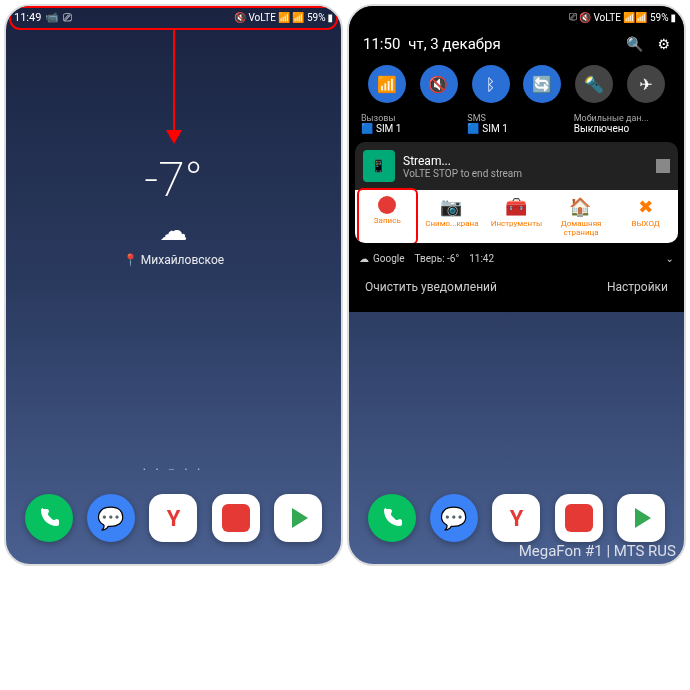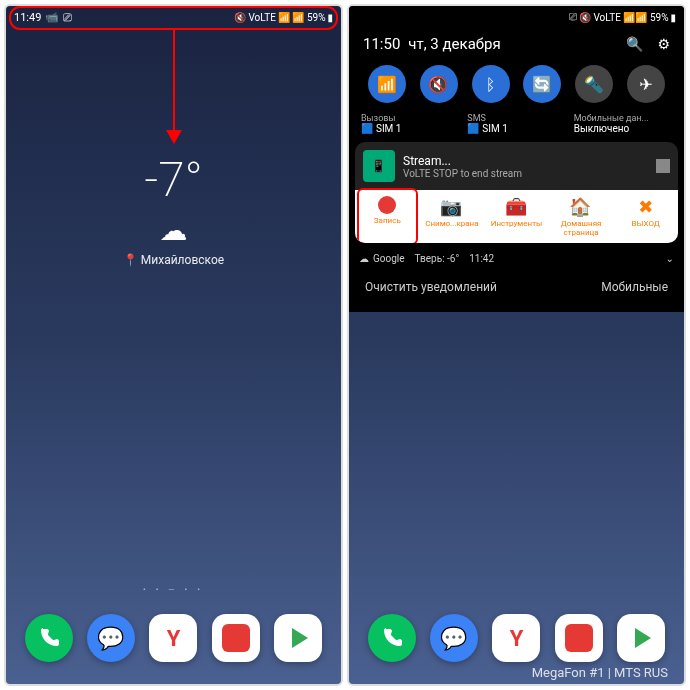--- a/index.html
+++ b/index.html
@@ -1,17 +1,17 @@
 <!DOCTYPE html>
 <html><head>
 <meta charset="utf-8">
 <style>
 *{margin:0;padding:0;box-sizing:border-box;font-family:Roboto,Arial,sans-serif}
 body{width:690px;height:690px;background:#fff;display:flex;gap:4px;padding:4px}
-.phone{flex:1;height:682px;background:linear-gradient(180deg,#1a2340 0%,#2a3a5f 50%,#4a6090 100%);border-radius:6px;position:relative;overflow:hidden;border:2px solid #ddd}
+.phone{flex:1;height:562px;background:linear-gradient(180deg,#1a2340 0%,#2a3a5f 50%,#4a6090 100%);border-radius:26px;position:relative;overflow:hidden;border:2px solid #ddd}
 .statusbar{height:22px;display:flex;align-items:center;justify-content:space-between;padding:0 8px;color:#fff;font-size:11px}
 .sb-left{display:flex;gap:4px;align-items:center}
 .sb-right{display:flex;gap:2px;align-items:center;font-size:10px}
 .hl{position:absolute;top:0;left:3px;right:3px;height:24px;border:2px solid red;border-radius:11px;z-index:5}
 .arrow{position:absolute;top:24px;left:50%;transform:translateX(-50%);z-index:5}
 .arrow-line{width:2px;height:100px;background:red;margin:0 auto}
 .arrow-head{width:0;height:0;border-left:8px solid transparent;border-right:8px solid transparent;border-top:14px solid red;margin:0 auto}
 .weather{position:absolute;top:145px;left:0;right:0;text-align:center;color:#fff}
 .temp{font-size:48px;font-weight:200}
 .cloud{font-size:28px;margin:6px 0}
@@ -20,21 +20,21 @@
 .dots{position:absolute;bottom:90px;left:0;right:0;text-align:center;color:#fff;font-size:8px;letter-spacing:4px;opacity:.6}
 .dock{position:absolute;bottom:22px;left:0;right:0;display:flex;justify-content:space-around;padding:0 12px}
 .appicon{width:48px;height:48px;border-radius:50%;display:flex;align-items:center;justify-content:center;font-size:22px;font-weight:bold;box-shadow:0 2px 6px rgba(0,0,0,.3)}
 .ic-phone{background:#07c160;color:#fff}
 .ic-msg{background:#3b82f6;color:#fff}
 .ic-y{background:#fff;color:#e53935;border-radius:14px}
 .ic-ig{background:#fff;border-radius:14px}
 .ic-ig-inner{width:28px;height:28px;background:#e53935;border-radius:6px}
 .ic-play{background:#fff;border-radius:14px;position:relative}
 .tri{width:0;height:0;border-left:16px solid #34a853;border-top:10px solid transparent;border-bottom:10px solid transparent;margin-left:4px}
-.carrier{position:absolute;bottom:4px;right:16px;color:#fff;font-size:13px;opacity:.8}
+.carrier{position:absolute;bottom:4px;right:8px;color:#fff;font-size:15px;opacity:.8}
 
 .shade{background:#000;height:260px;color:#fff}
 .sh-head{display:flex;align-items:center;justify-content:space-between;padding:6px 14px}
 .sh-time{font-size:15px}
 .sh-icons{display:flex;gap:14px;font-size:14px}
 .qs{display:flex;justify-content:space-around;padding:6px 12px}
 .qsb{width:38px;height:38px;border-radius:50%;background:#2a6fd6;display:flex;align-items:center;justify-content:center;font-size:16px}
 .qsb.off{background:#444}
 .sim{display:flex;justify-content:flex-start;padding:4px 8px;font-size:10px}
 .sim-col{text-align:left;flex:1;padding:0 4px}
@@ -179,21 +179,21 @@
     </div>
     <div class="gw">
       <span>☁</span>
       <span>Google</span>
       <span style="margin-left:6px">Тверь: -6°</span>
       <span style="margin-left:6px">11:42</span>
       <span style="margin-left:auto">⌄</span>
     </div>
     <div class="shf">
       <span>Очистить уведомлений</span>
-      <span>Мобильные</span>
+      <span>Настройки</span>
     </div>
   </div>
   <div class="dock">
     <div class="appicon ic-phone">
         <svg width="24" height="24" viewBox="0 0 24 24">
           <path fill="#fff" d="M6 2c-1 0-2 1-2 2 0 9 7 16 16 16 1 0 2-1 2-2v-3c0-1-1-2-2-2l-3 1c-1 0-1 0-2-1l-3-3c-1-1-1-1-1-2l1-3c0-1-1-2-2-2H6z"></path>
         </svg>
       </div>
     <div class="appicon ic-msg">💬</div>
     <div class="appicon ic-y">Y</div>

